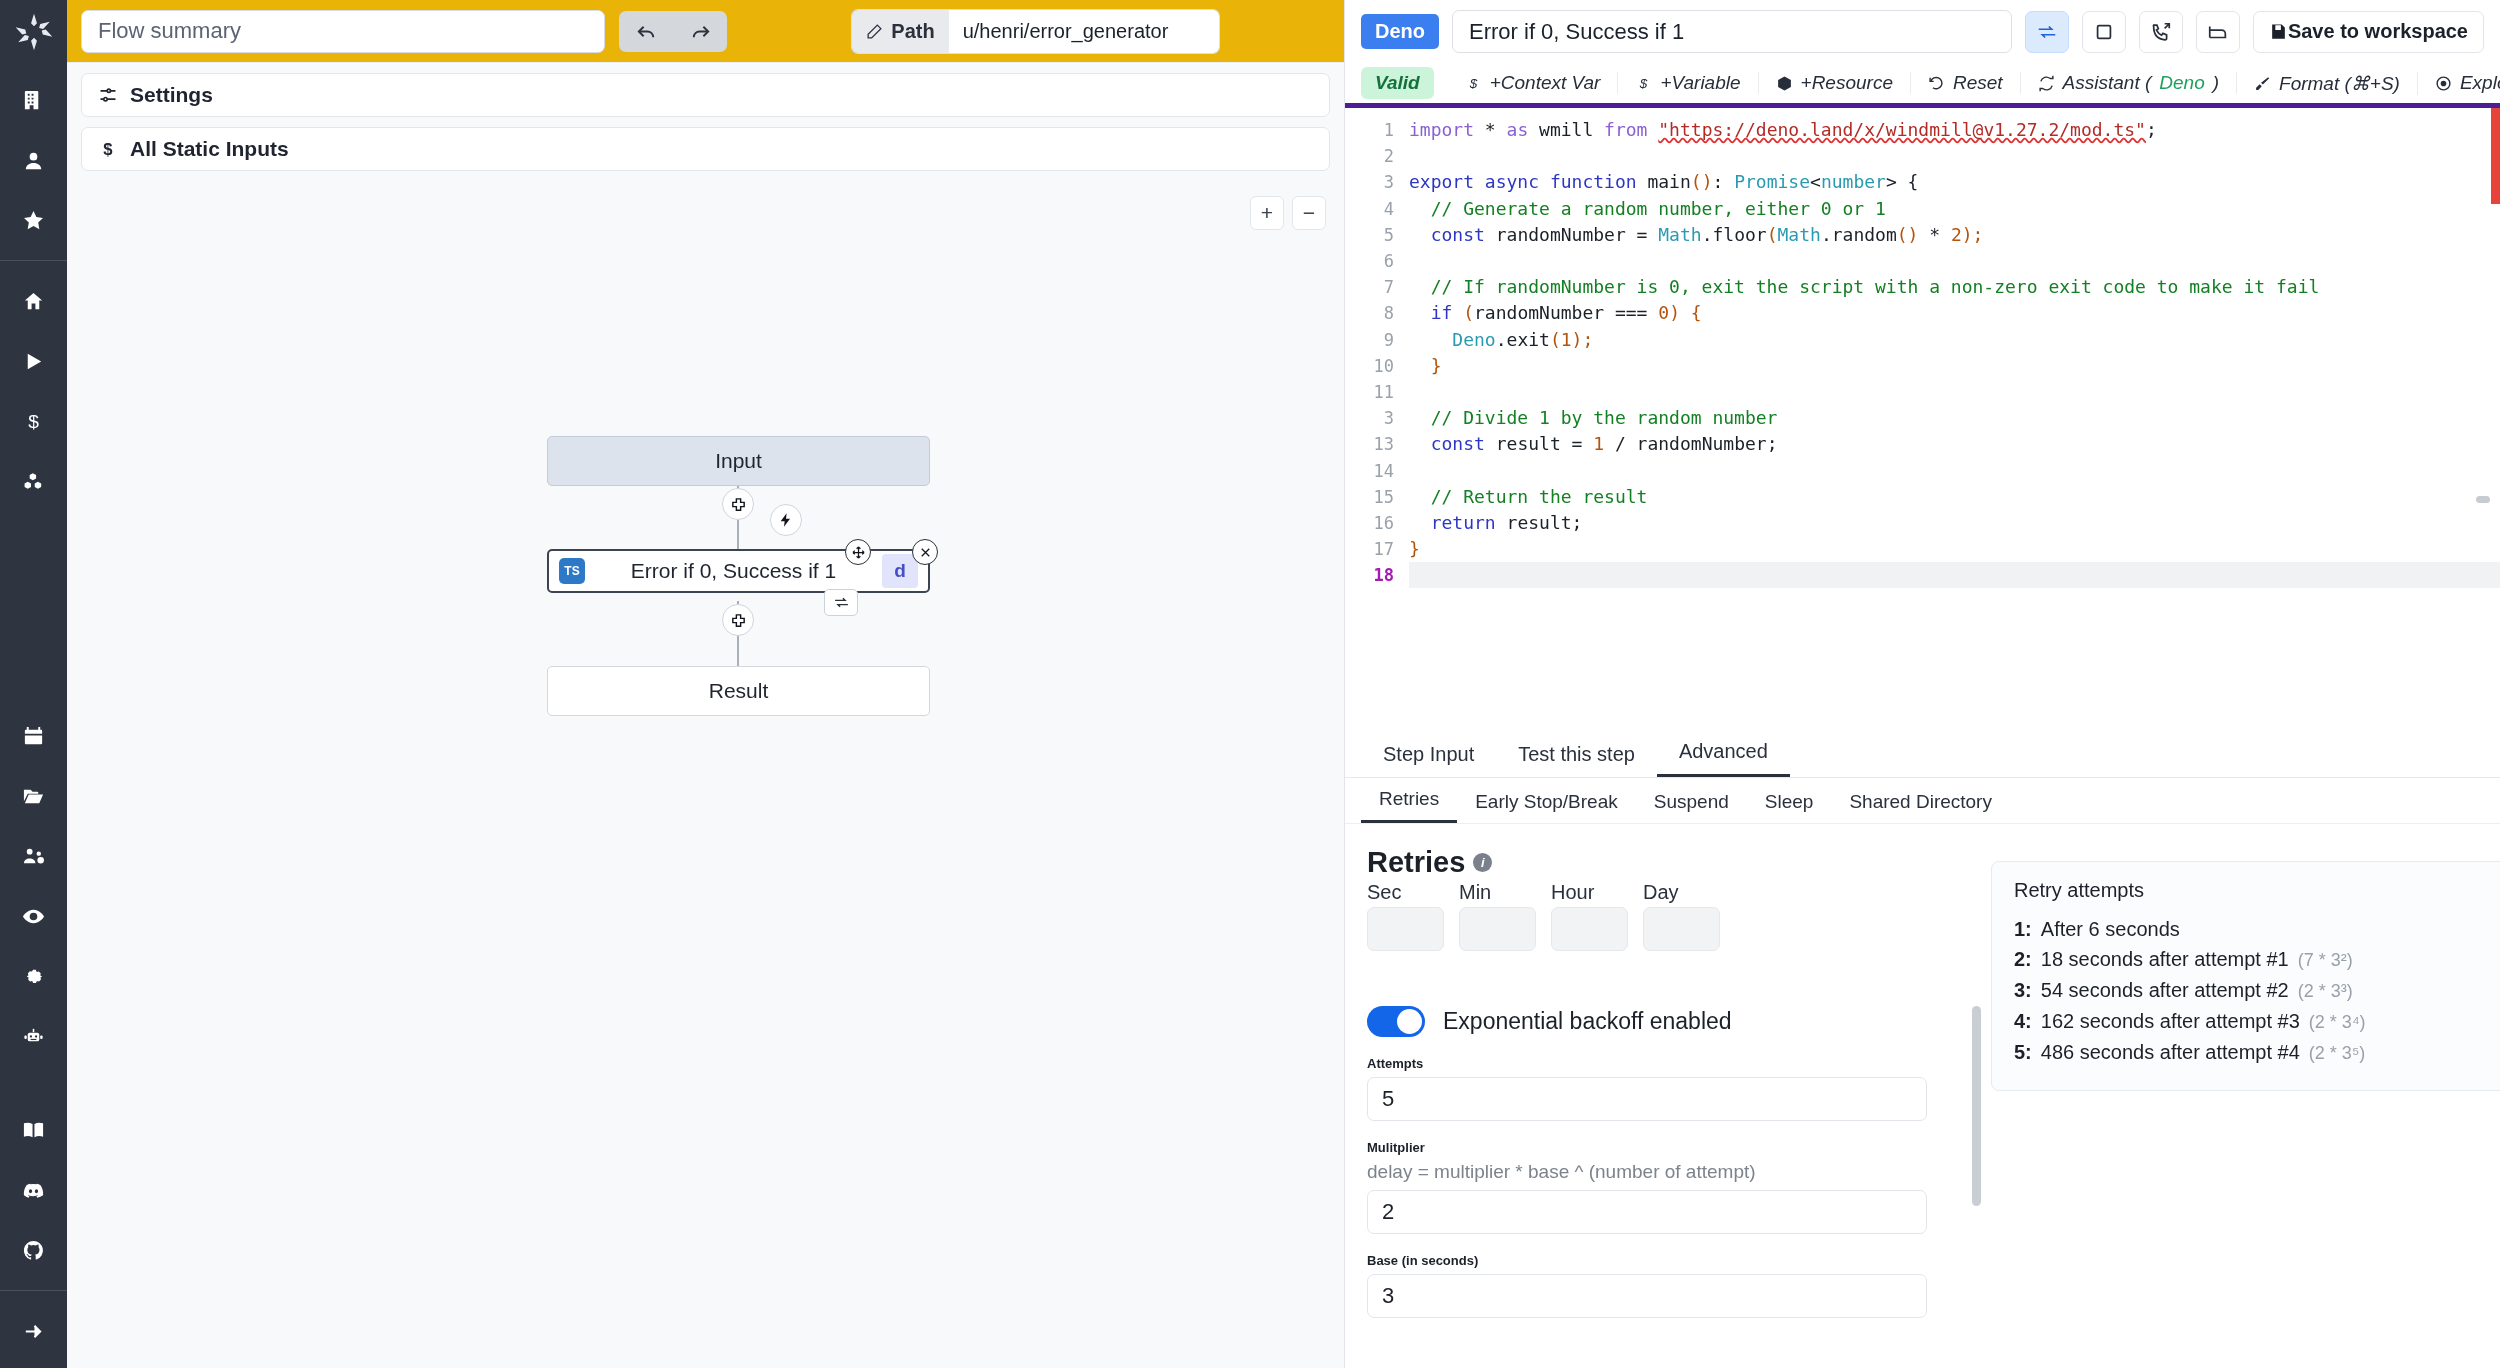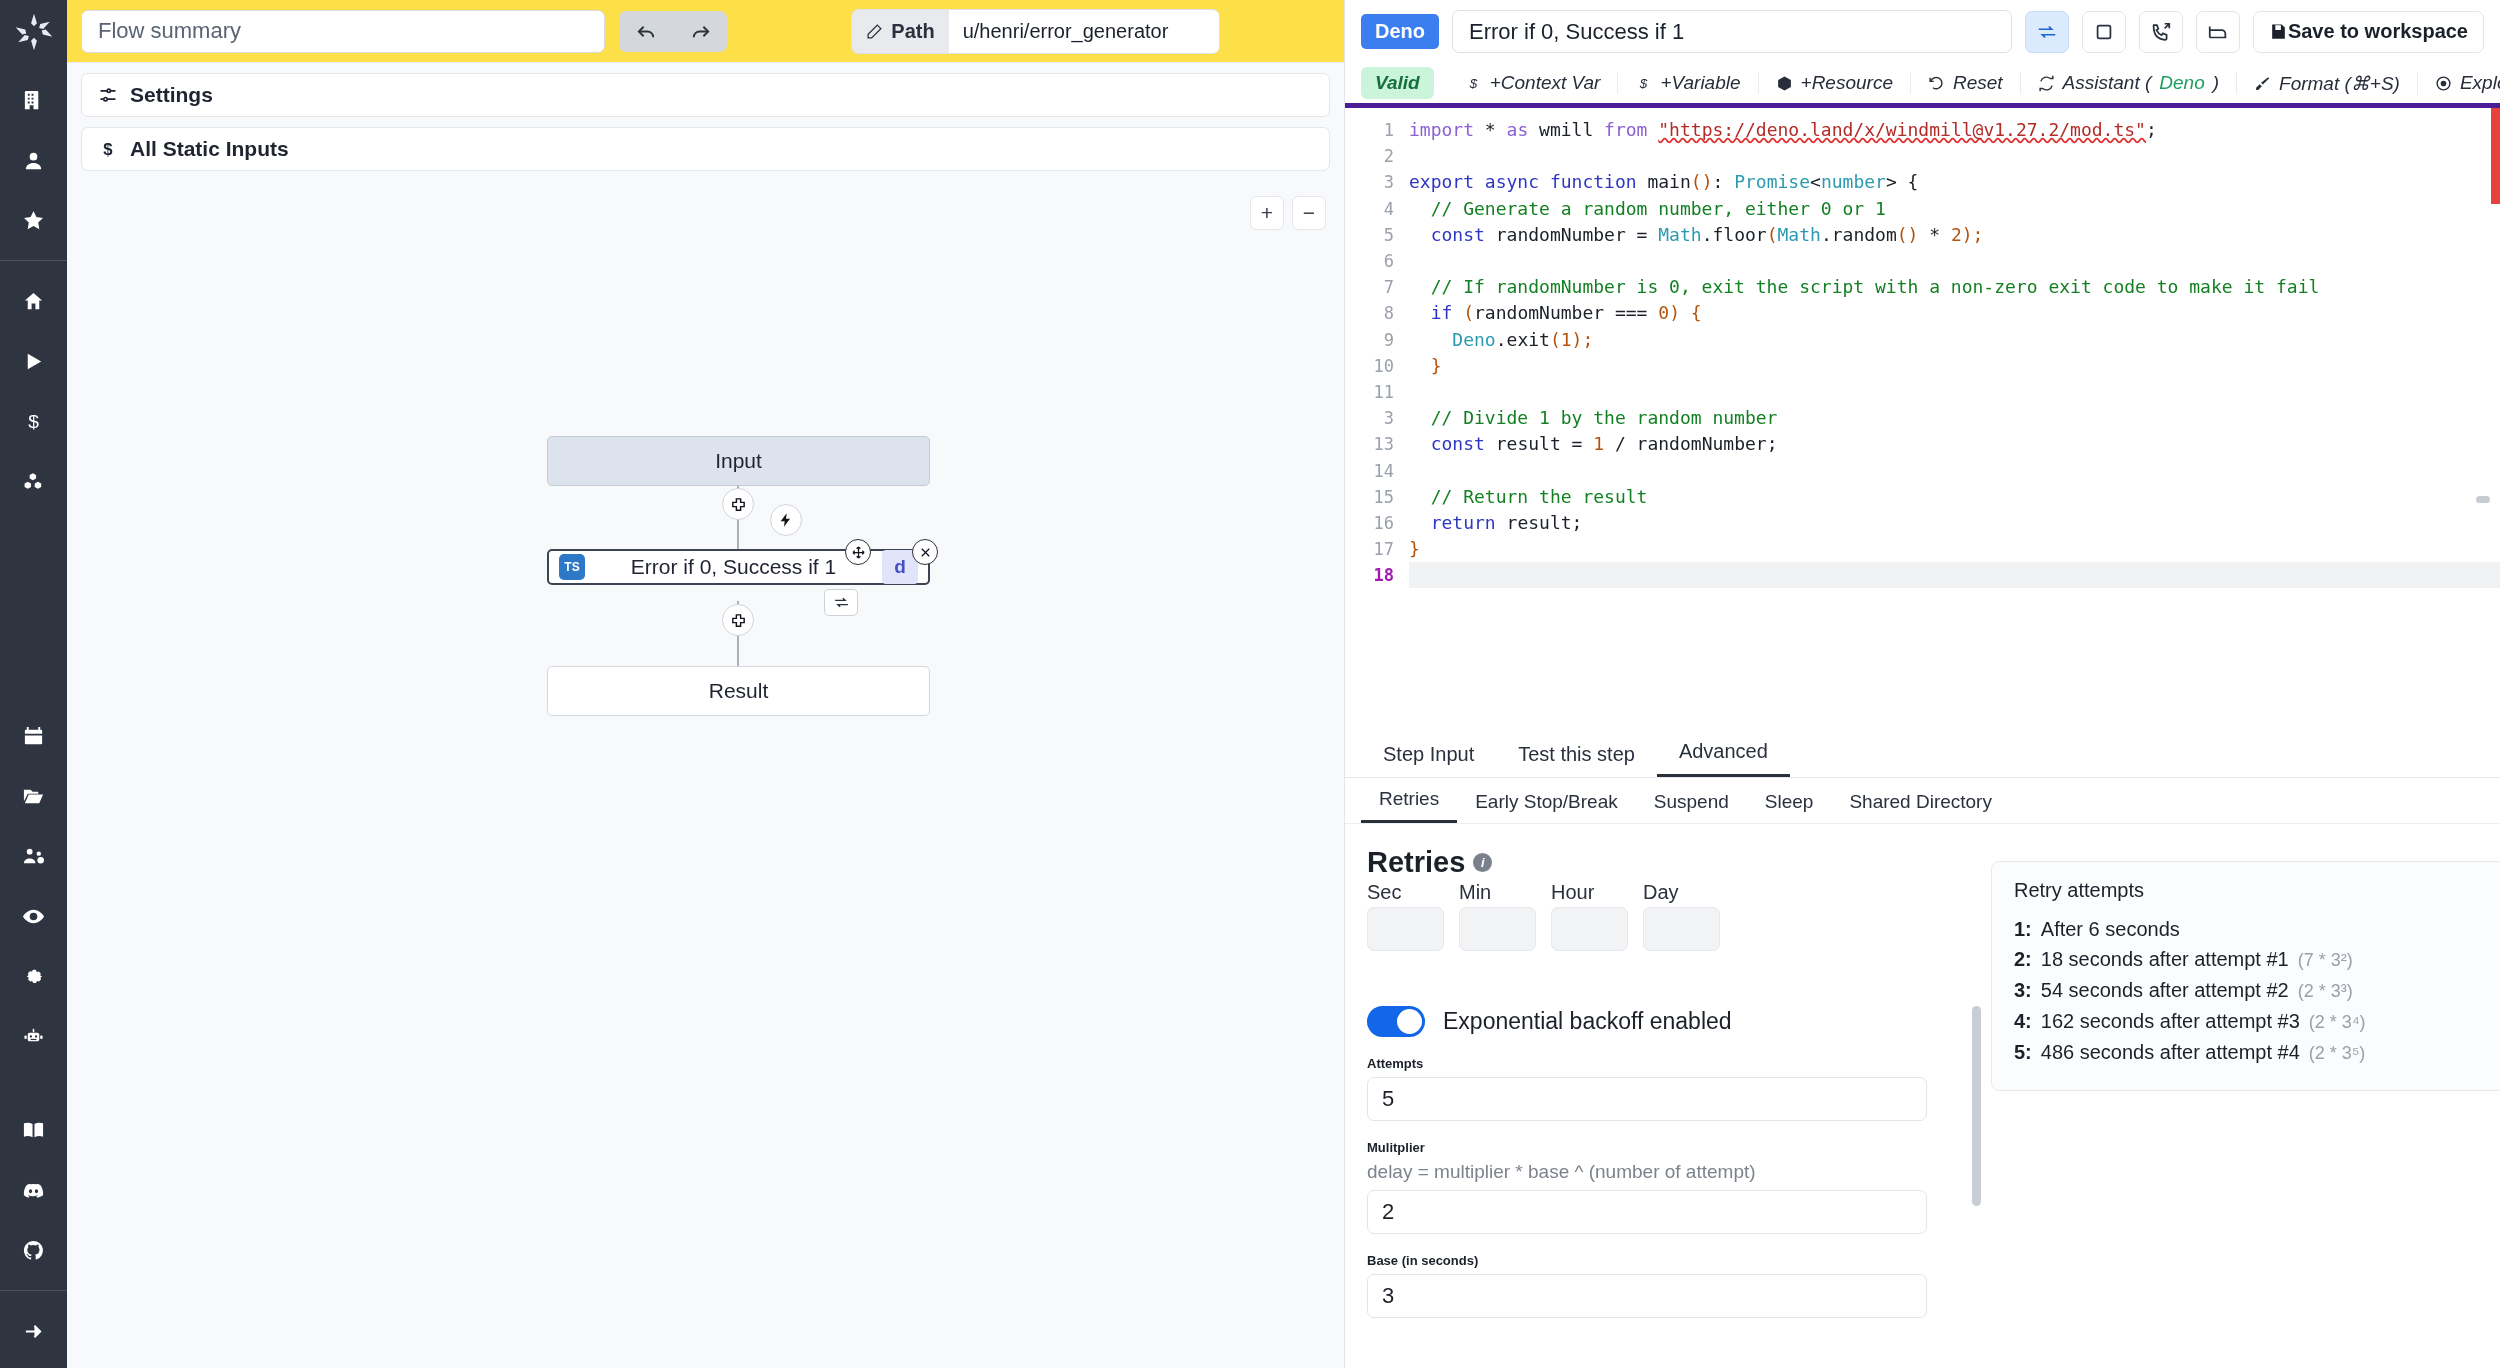--- a/index.html
+++ b/index.html
@@ -22,21 +22,21 @@
     display: flex; align-items: center; justify-content: center;
     border-radius: 6px; cursor: pointer;
   }
   .rail-icon svg { width: 23px; height: 23px; fill: #fff; }
   .rail-sep { width: 67px; height: 1px; background: rgba(255,255,255,.14); margin: 10px 0; }
   .rail-gap { flex: 1 1 auto; }
 
   
   .left-main { flex: 0 0 1278px; width: 1278px; display: flex; flex-direction: column; background: #f8f9fb; border-right:1px solid #e2e5ea;}
   .topbar {
-    height: 63px; flex: 0 0 63px; background: #fde047; display: flex; align-items: center;
+    height: 63px; flex: 0 0 63px; background: #eab308; display: flex; align-items: center;
     padding: 0 14px; gap: 14px; border-bottom: 1px solid #eceef1;
   }
   .flow-summary {
     width: 524px; height: 43px; border: 1px solid #d8dce2; border-radius: 7px;
     display: flex; align-items: center; padding: 0 16px;
     font-size: 22px; color: #5b6472; background:#fff;
   }
   .undo-group { display: flex; background: #d4d7dc; border-radius: 7px; overflow: hidden; }
   .undo-btn { width: 54px; height: 41px; display: flex; align-items: center; justify-content: center; cursor: pointer;}
   .undo-btn svg { width: 23px; height: 23px; stroke: #2d3440; fill: none; stroke-width: 2; }
@@ -58,21 +58,21 @@
   }
 
   .node {
     position: absolute; left: 480px; width: 383px; border-radius: 5px;
     display: flex; align-items: center; justify-content: center;
     font-size: 21px; color: #1f2430;
   }
   .node-input { top: 250px; height: 50px; background: #dde3ec; border: 1px solid #c3ccd8; }
   .node-result { top: 480px; height: 50px; background: #fff; border: 1px solid #d3d8df; }
   .node-step {
-    top: 363px; height: 36px; background: #fff; border: 2.5px solid #3c4452;
+    top: 363px; height: 44px; background: #fff; border: 2.5px solid #3c4452;
     justify-content: space-between; padding: 0 10px;
   }
   .ts-badge {
     width: 26px; height: 26px; background: #2d79c7; border-radius: 5px; color: #fff;
     font-size: 12px; font-weight: 700; display: flex; align-items: center; justify-content: center;
     font-family: "Liberation Sans", sans-serif; flex: 0 0 26px;
   }
   .node-step-label { flex: 1 1 auto; text-align: center; font-size: 21px; }
   .d-chip {
     width: 36px; height: 34px; background: #e1e4fb; color: #4550c4; border-radius: 4px;

